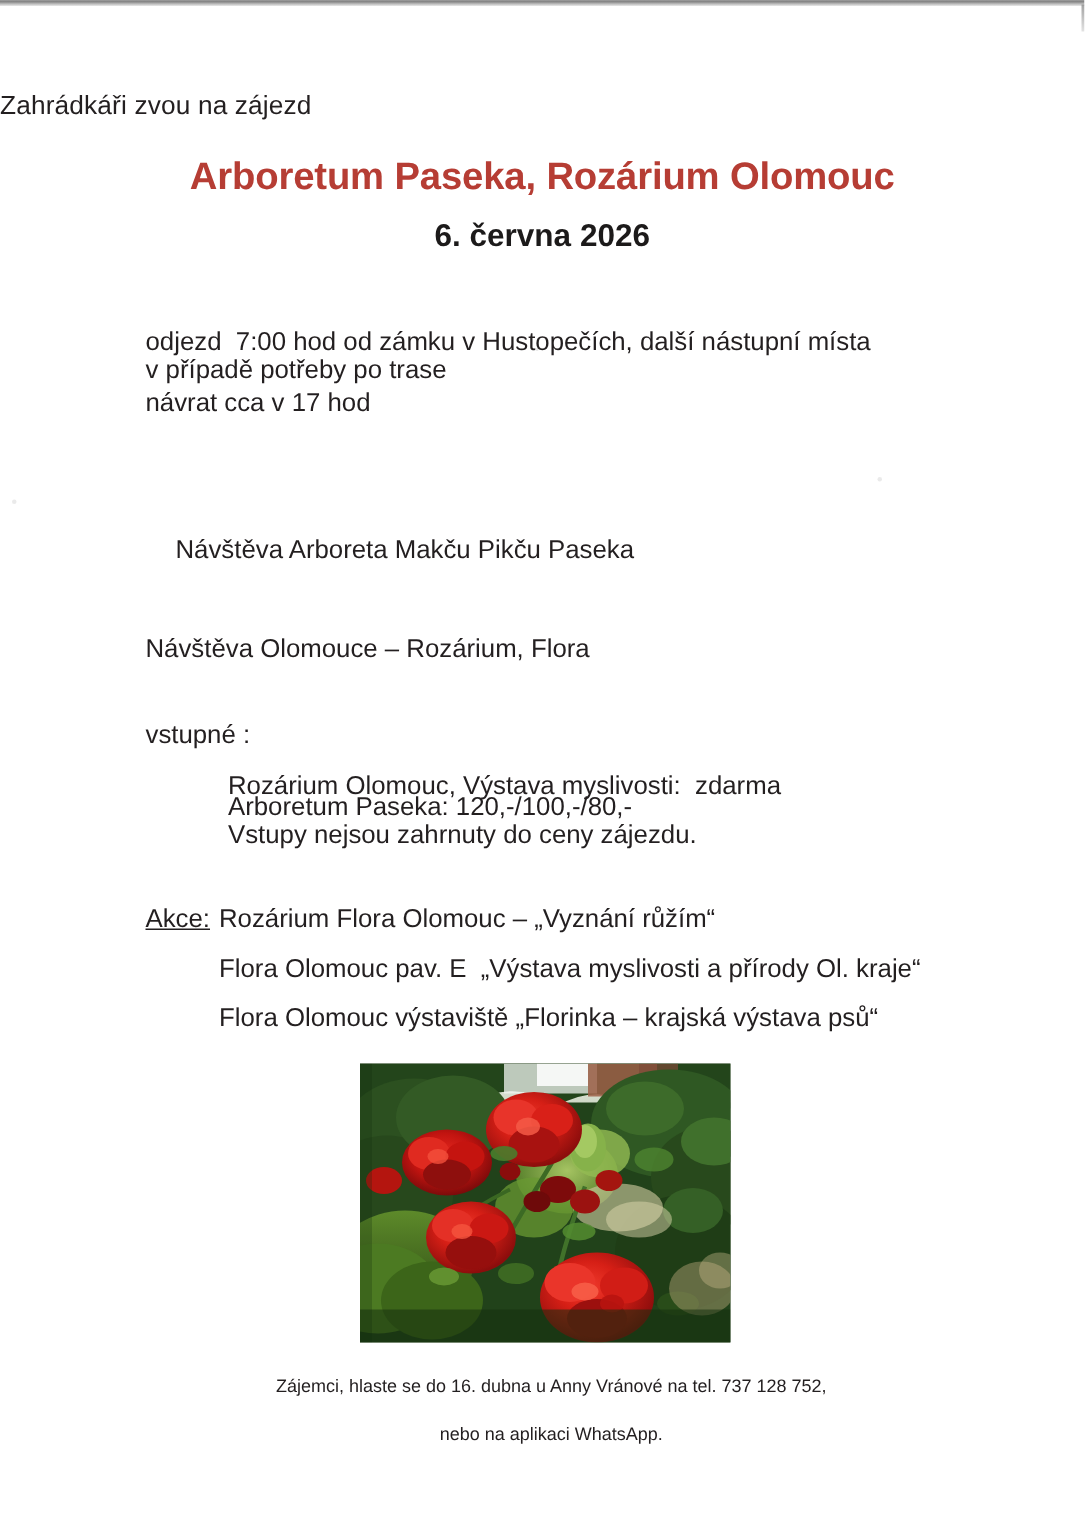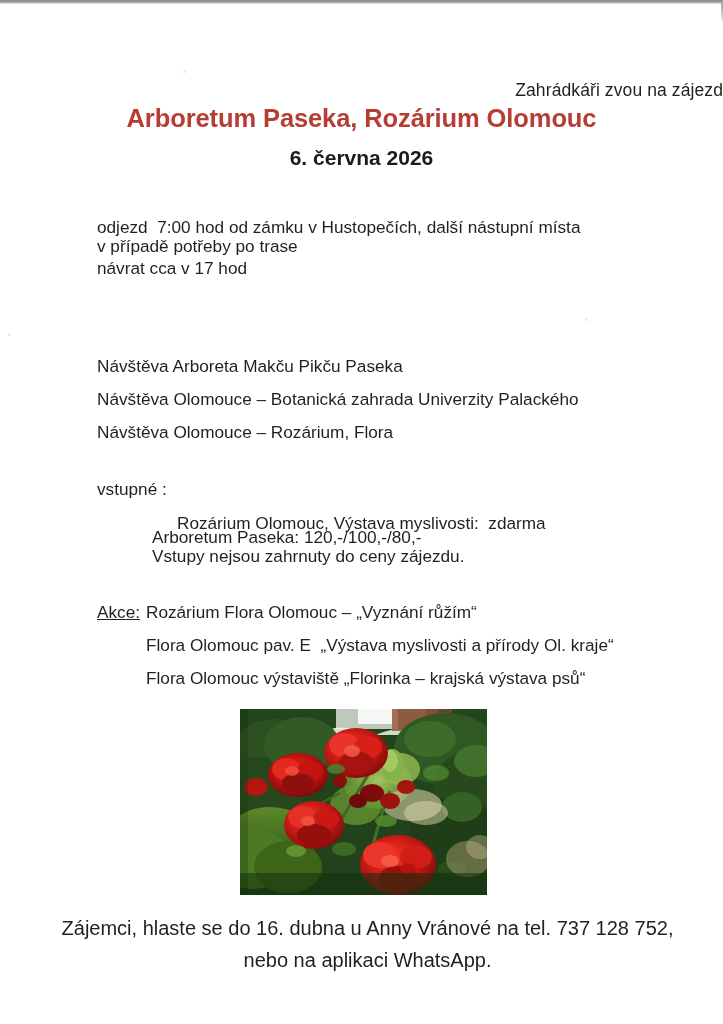--- a/index.html
+++ b/index.html
@@ -49,24 +49,23 @@
   }
   .line {
     position: absolute;
     white-space: pre;
     line-height: 1.18;
   }
 
   .invite {
     left: 0; right: 0;
     top: 60px;
-    text-align: right;
+    text-align: left;
     font-size: 17.5px;
     letter-spacing: 0.1px;
-    margin-top: 20px;
   }
   .title-main {
     left: 0; right: 0;
     top: 103px;
     text-align: center;
     font-size: 25.5px;
     font-weight: bold;
     color: #b63d34;
     letter-spacing: -0.1px;
   }
@@ -82,21 +81,21 @@
   .body-line {
     left: 97px;
     font-size: 17.2px;
   }
   .indent-vstupne { left: 152px; }
   .indent-akce { left: 146px; }
 
   .foot {
     left: 12px; right: 0;
     text-align: center;
-    font-size: 20px;
+    font-size: 12px;
   }
 
   
   .photo {
     position: absolute;
     left: 240px;
     top: 709px;
     width: 247px;
     height: 186px;
     overflow: hidden;
@@ -122,31 +121,30 @@
 
   <div class="line title-date">6. června 2026</div>
 
   <div class="line body-line" style="top:193px;margin-top:24px;">odjezd  7:00 hod od zámku v Hustopečích, další nástupní místa</div>
 
   <div class="line body-line" style="top:236px;text-align:right;">v případě potřeby po trase</div>
 
   <div class="line body-line" style="top:258px;">návrat cca v 17 hod</div>
 
 
-  <div class="line body-line" style="top:356px;">Návštěva Arboreta Makču Pikču Paseka</div>
-
-  <div class="line body-line" style="top:389px;">Návštěva Olomouce – Botanická zahrada Univerzity Palackého</div>
+  <div class="line body-line" style="top:356px;margin-left:20px;">Návštěva Arboreta Makču Pikču Paseka</div>
+
 
   <div class="line body-line" style="top:422px;">Návštěva Olomouce – Rozárium, Flora</div>
 
   <div class="line body-line" style="top:479px;">vstupné :</div>
 
   <div class="line body-line indent-vstupne" style="top:479px;margin-top:48px;">Arboretum Paseka: 120,-/100,-/80,-</div>
 
-  <div class="line body-line indent-vstupne" style="top:513px;margin-left:25px;">Rozárium Olomouc, Výstava myslivosti:  zdarma</div>
+  <div class="line body-line indent-vstupne" style="top:513px;">Rozárium Olomouc, Výstava myslivosti:  zdarma</div>
 
   <div class="line body-line indent-vstupne" style="top:546px;">Vstupy nejsou zahrnuty do ceny zájezdu.</div>
 
   <div class="line body-line" style="top:602px;text-decoration:underline;">Akce:</div>
 
   <div class="line body-line indent-akce" style="top:602px;">Rozárium Flora Olomouc – „Vyznání růžím“</div>
 
   <div class="line body-line indent-akce" style="top:635px;">Flora Olomouc pav. E  „Výstava myslivosti a přírody Ol. kraje“</div>
 
   <div class="line body-line indent-akce" style="top:668px;">Flora Olomouc výstaviště „Florinka – krajská výstava psů“</div>

